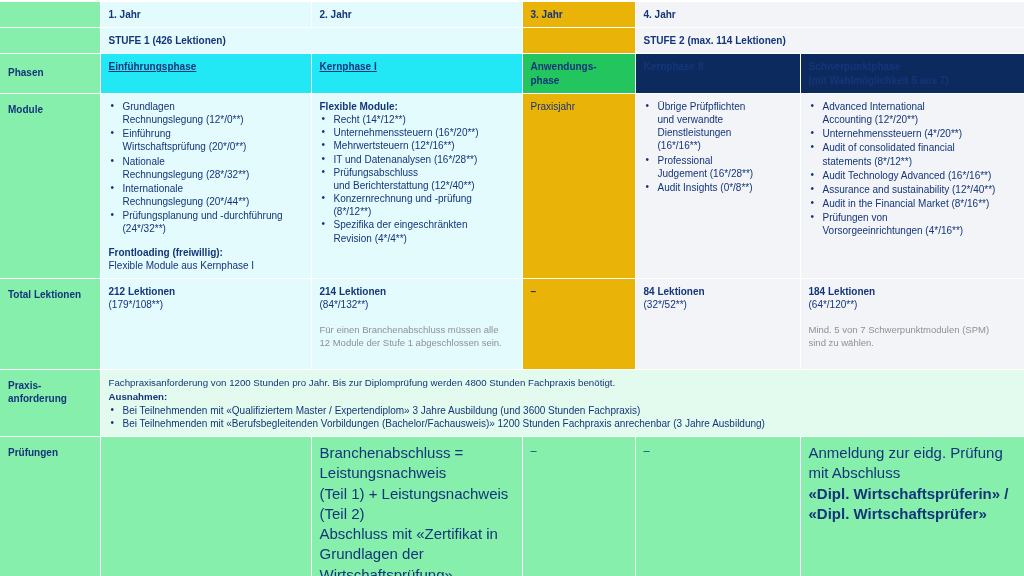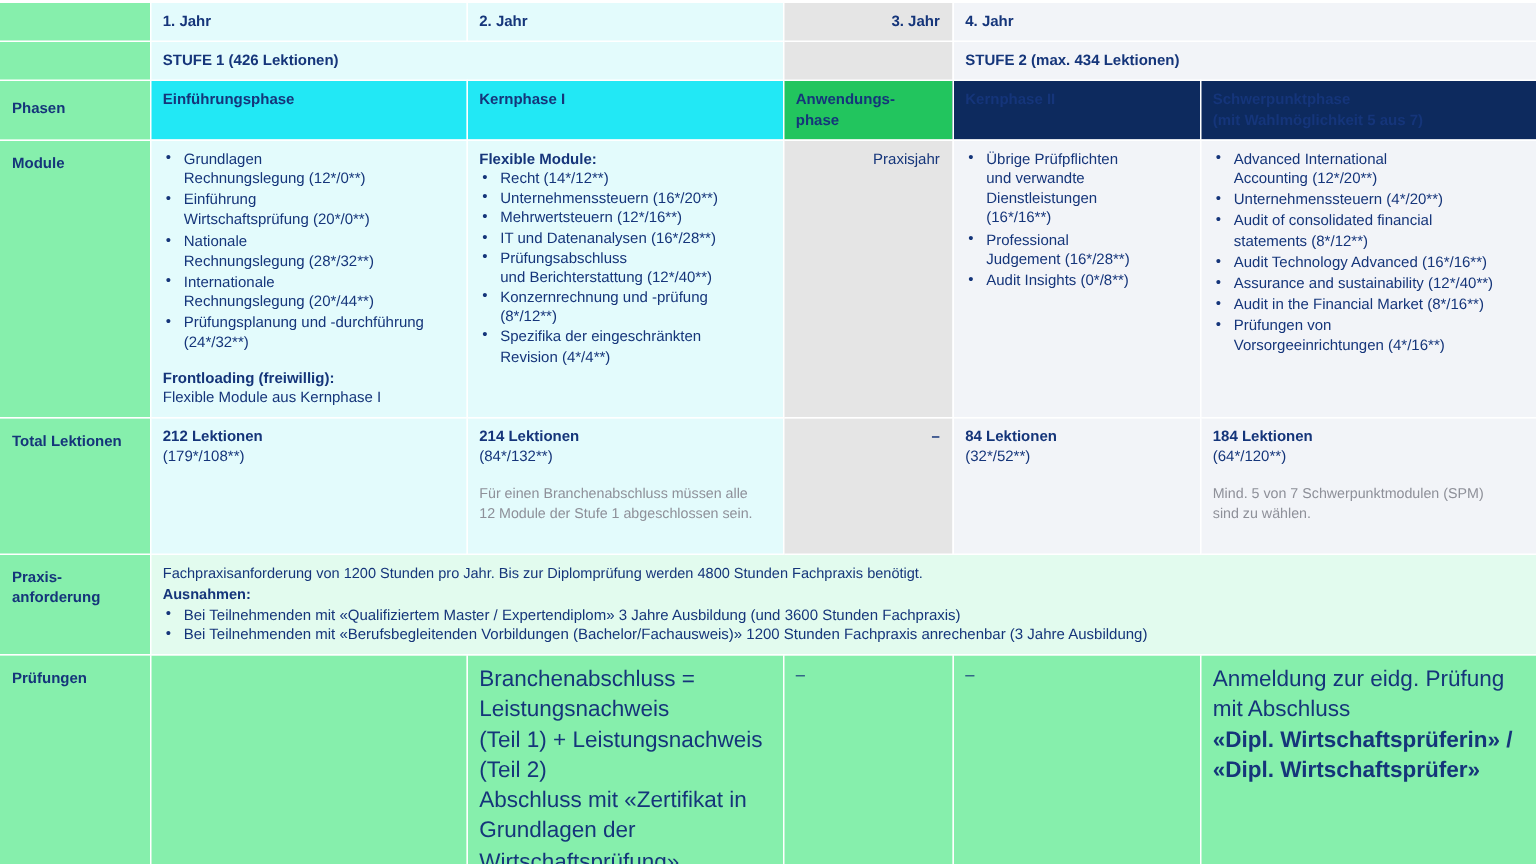--- a/index.html
+++ b/index.html
@@ -53,27 +53,27 @@
     background: #ffffff;
     font-weight: bold;
     font-size: 10px;
     color: #15357a;
     border-right: 1px solid #d9d9d9;
     padding-left: 10px;
   }
 
   
   .tint-cyan   { background: #e3fbfc; }
-  .tint-mint   { background: #e5e5e5; text-align: right; }
+  .tint-mint   { background: #eab308; }
   .tint-grey   { background: #f2f4f8; }
   .tint-white  { background: #86efac; }
   .tint-praxis { background: #e2fbee; }
 
   
-  .phase-cyan  { background: #22e8f5; }
+  .phase-cyan  { background: #22e8f5; text-decoration: underline; }
   .phase-green { background: #22c55e; }
   .phase-navy  { background: #0d2a5e; color: #ffffff; }
 
   .phase-cell {
     font-weight: bold;
     font-size: 10px;
     padding-top: 9px;
     padding-bottom: 9px;
   }
   .phase-cell .sub {
@@ -174,21 +174,21 @@
         <td class="yearhdr tint-cyan sep-l">1. Jahr</td>
         <td class="yearhdr tint-cyan sep-l">2. Jahr</td>
         <td class="yearhdr tint-mint sep-l">3. Jahr</td>
         <td class="yearhdr tint-grey sep-l" colspan="2">4. Jahr</td>
       </tr>
 
       <tr>
         <td class="rowlabel tint-white"></td>
         <td class="stufehdr tint-cyan sep-l" colspan="2">STUFE 1 (426 Lektionen)</td>
         <td class="stufehdr tint-mint sep-l"></td>
-        <td class="stufehdr tint-grey sep-l" colspan="2">STUFE 2 (max. 434 Lektionen)</td>
+        <td class="stufehdr tint-grey sep-l" colspan="2">STUFE 2 (max. 114 Lektionen)</td>
       </tr>
 
       <tr>
         <td class="rowlabel tint-white" style="padding-top:12px;">Phasen</td>
         <td class="phase-cell phase-cyan">
           <span>Einführungsphase</span>
           <span class="sub"></span>
         </td>
         <td class="phase-cell phase-cyan">
           <span>Kernphase I</span>

